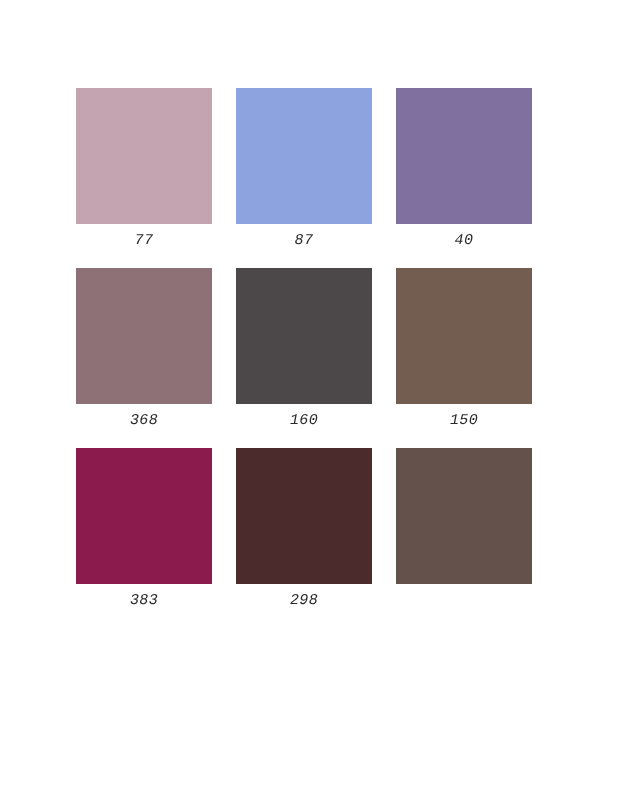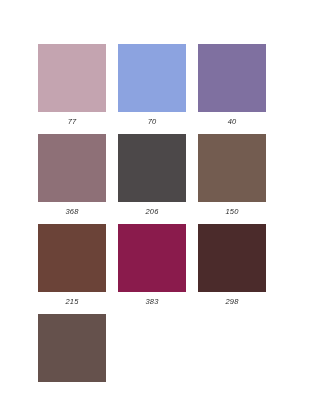--- a/index.html
+++ b/index.html
@@ -39,62 +39,58 @@
   }
 
   .swatch-chip {
     width: 68px;
     height: 68px;
     display: block;
   }
 
   .swatch-label {
     text-align: center;
-    font-family: Liberation Sans, sans-serif;
+    font-family: Liberation Mono, monospace;
     font-style: italic;
     font-size: 7.5px;
     line-height: 1;
     color: #2b2b2b;
     padding-top: 5.5px;
     letter-spacing: 0.2px;
     white-space: nowrap;
   }
 </style>
 </head>
 <body>
 
 <div id="swatch-chart">
   <div class="swatch-grid">
       <div class="swatch-cell">
         <div class="swatch-chip" style="background-color: rgb(196, 164, 176);"></div>
         <div class="swatch-label">77</div>
       </div>
       <div class="swatch-cell">
         <div class="swatch-chip" style="background-color: rgb(140, 163, 224);"></div>
-        <div class="swatch-label">70</div>
+        <div class="swatch-label">87</div>
       </div>
       <div class="swatch-cell">
         <div class="swatch-chip" style="background-color: rgb(127, 112, 160);"></div>
         <div class="swatch-label">40</div>
       </div>
       <div class="swatch-cell">
         <div class="swatch-chip" style="background-color: rgb(142, 112, 119);"></div>
         <div class="swatch-label">368</div>
       </div>
       <div class="swatch-cell">
         <div class="swatch-chip" style="background-color: rgb(76, 72, 73);"></div>
-        <div class="swatch-label">206</div>
+        <div class="swatch-label">160</div>
       </div>
       <div class="swatch-cell">
         <div class="swatch-chip" style="background-color: rgb(115, 92, 80);"></div>
         <div class="swatch-label">150</div>
-      </div>
-      <div class="swatch-cell">
-        <div class="swatch-chip" style="background-color: rgb(107, 67, 56);"></div>
-        <div class="swatch-label">215</div>
       </div>
       <div class="swatch-cell">
         <div class="swatch-chip" style="background-color: rgb(138, 27, 76);"></div>
         <div class="swatch-label">383</div>
       </div>
       <div class="swatch-cell">
         <div class="swatch-chip" style="background-color: rgb(75, 43, 43);"></div>
         <div class="swatch-label">298</div>
       </div>
       <div class="swatch-cell">

